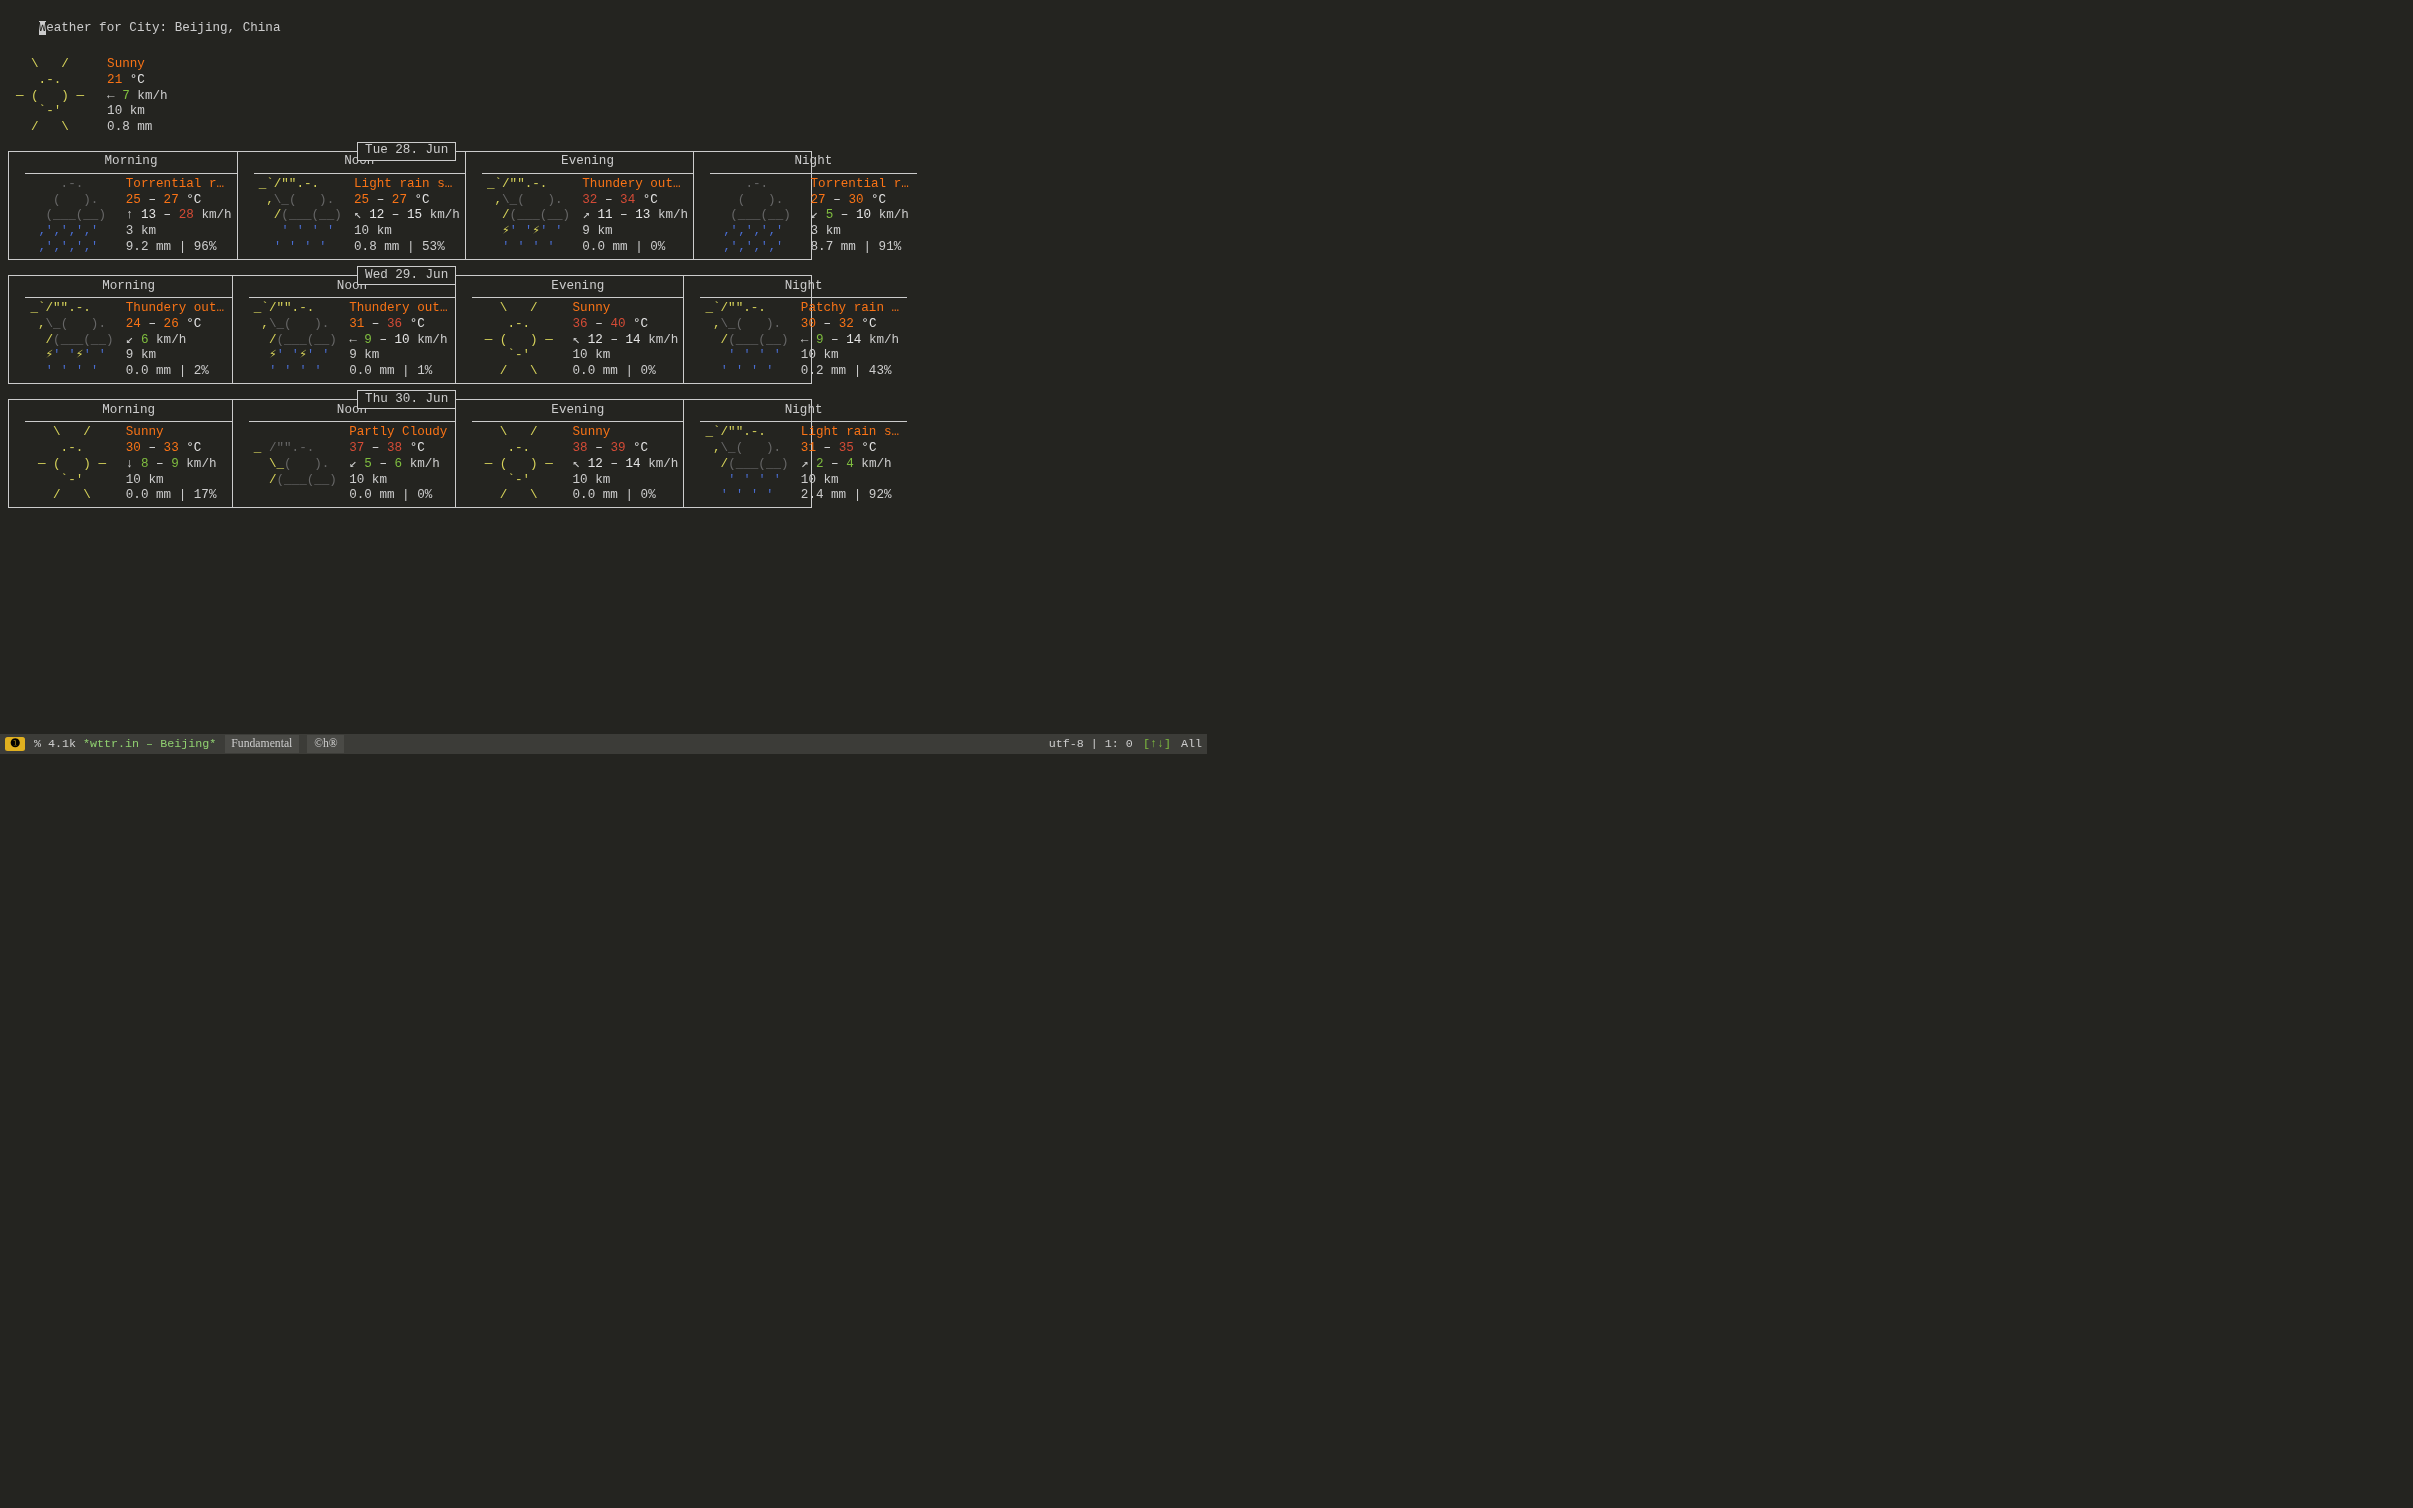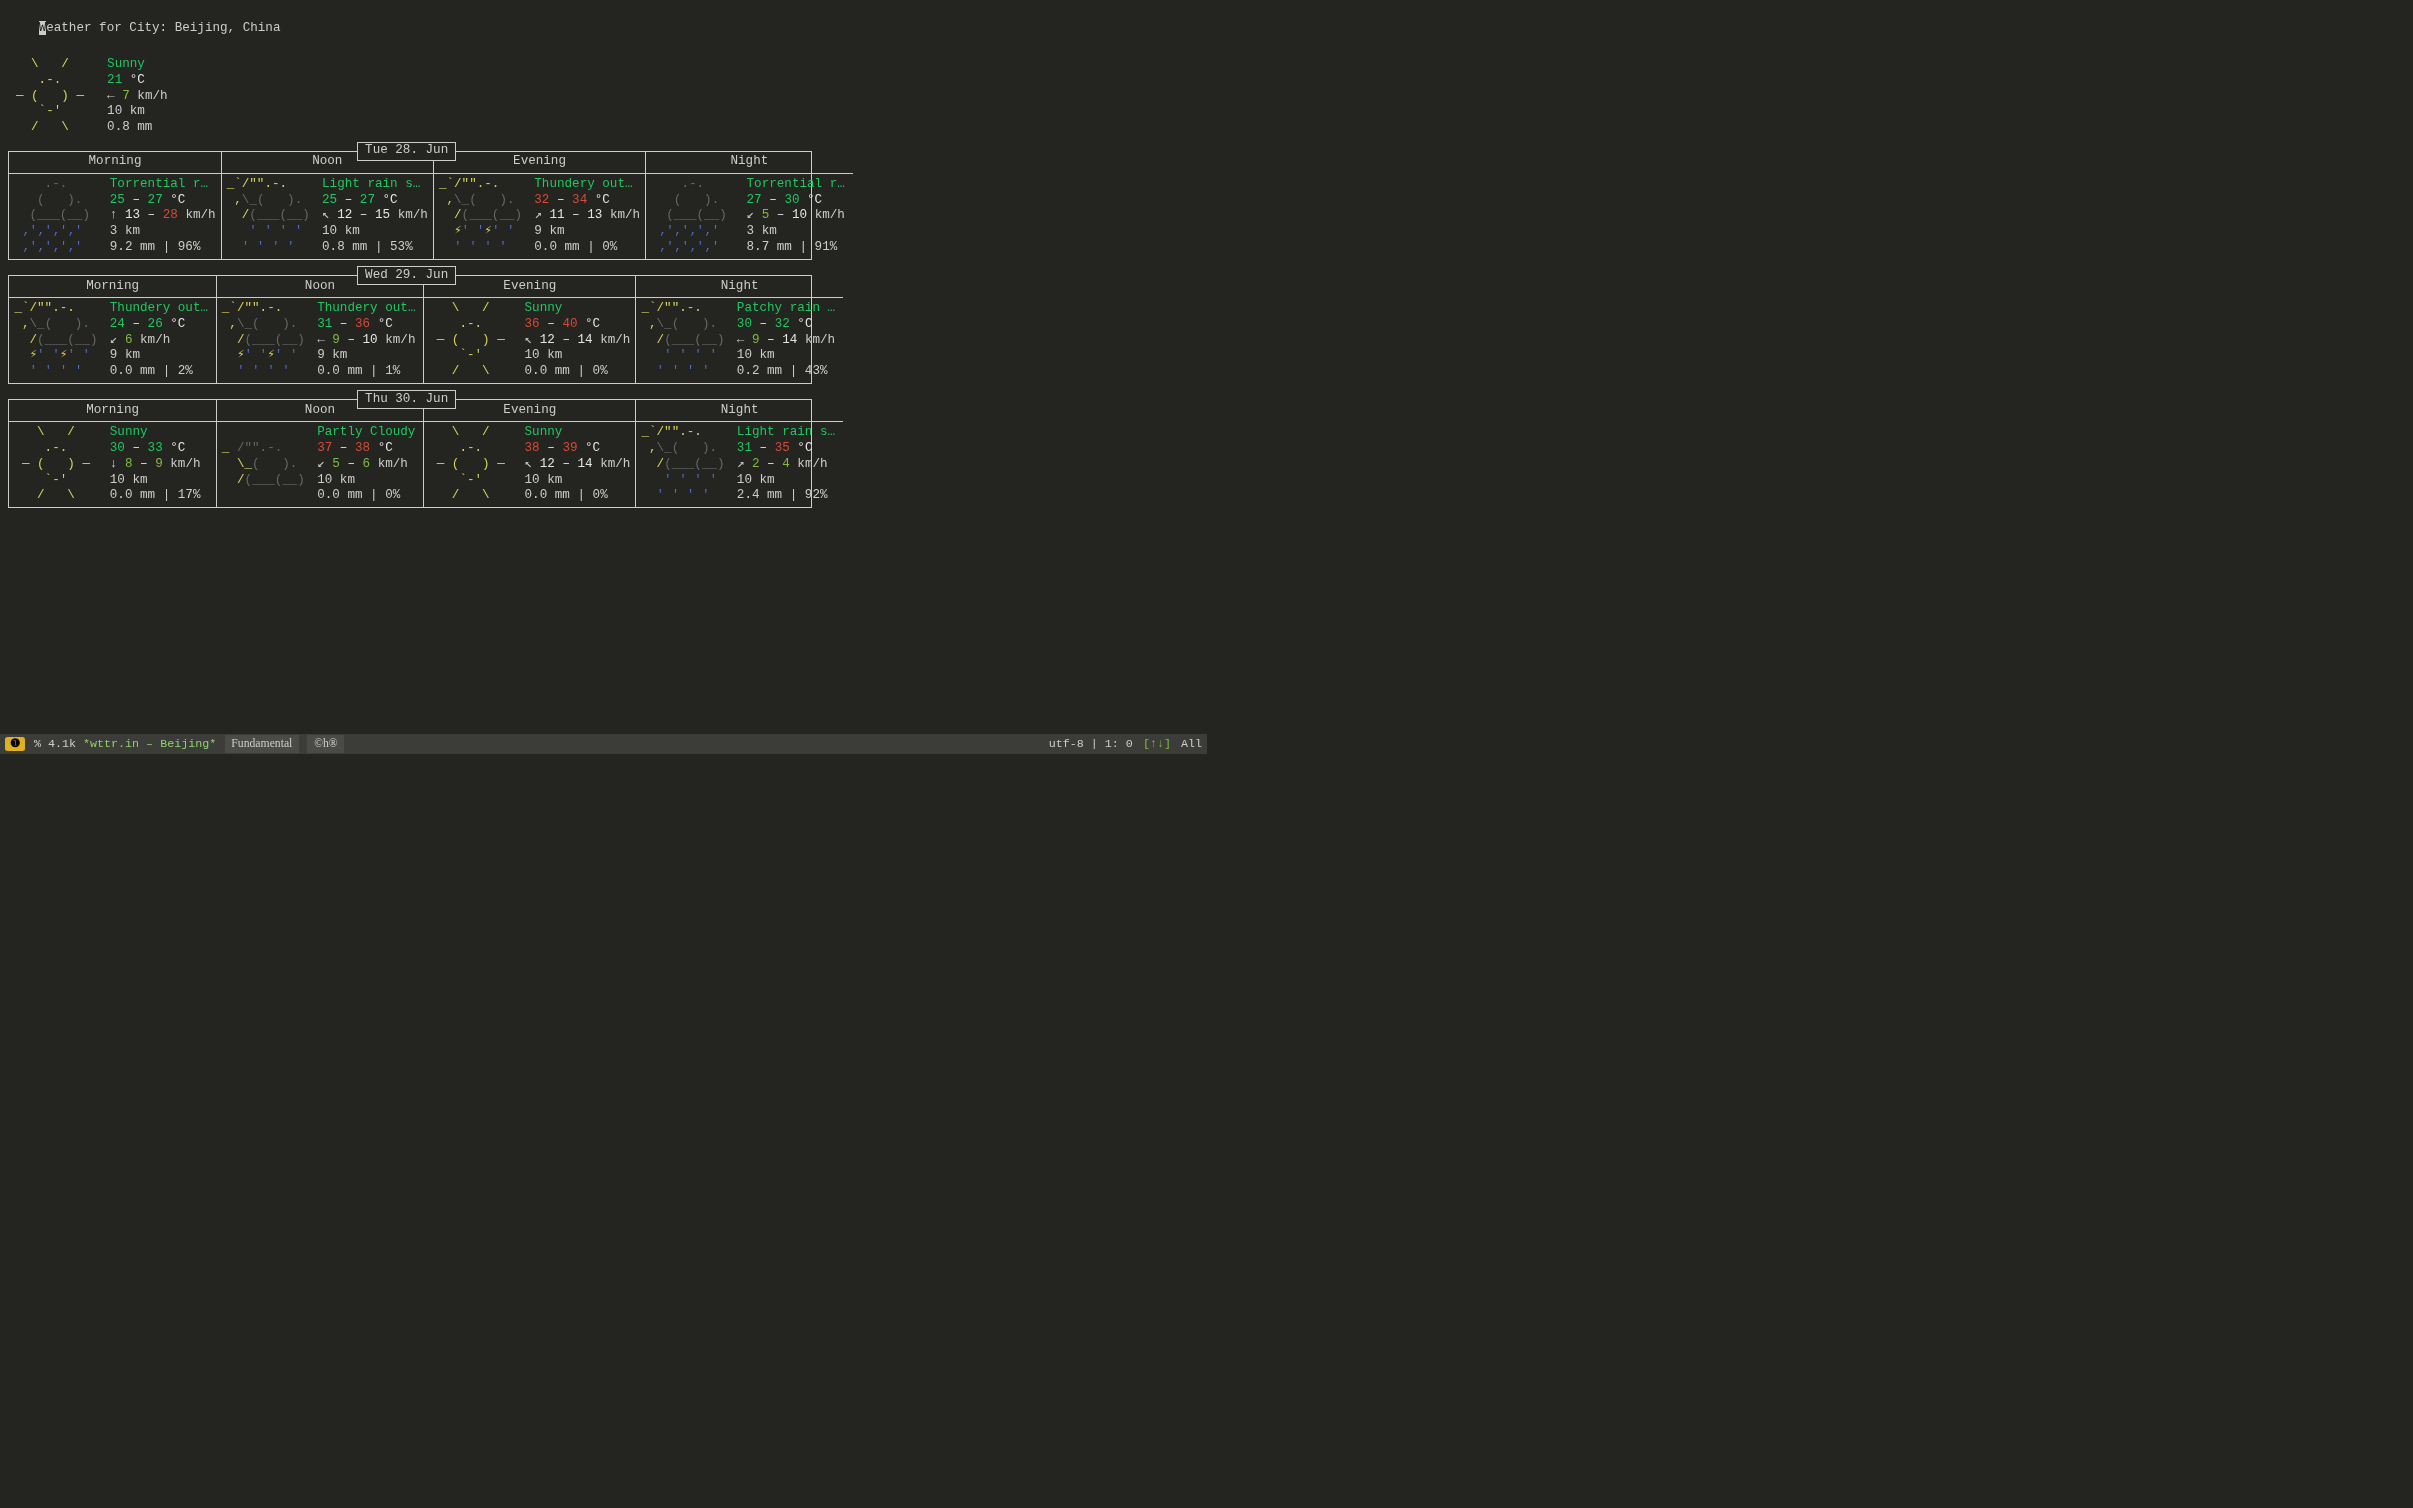--- a/index.html
+++ b/index.html
@@ -14,21 +14,21 @@
   .screen {
     width: 1207px;
     height: 754px;
     position: relative;
     padding: 5px 8.4px;
     overflow: hidden;
   }
   .inv { background: #cccccc; color: #242420; }
   .line { white-space: pre; }
   .yellow { color: #d6d25a; }
-  .orange { color: #22c55e; }
+  .orange { color: #f97316; }
   .green { color: #7fbd3f; }
   .red { color: #d44b36; }
   .gray { color: #666666; }
   .blue { color: #4a6ed4; }
   .ltgreen { color: #90d070; }
   .highlight { background: #35c0c0; color: #000000; }
   .white { color: #e4e4e4; }
 
   .current {
     display: flex;
@@ -49,20 +49,21 @@
     z-index: 2;
   }
   .table {
     display: flex;
     border: 0.8px solid #cccccc;
     width: 804px;
   }
   .col {
     flex: 1;
     border-right: 0.8px solid #cccccc;
+    margin-left: 16px;
   }
   .col:last-child { border-right: none; }
   .col-head {
     text-align: center;
     padding: 2.5px 0;
     border-bottom: 0.8px solid #cccccc;
   }
   .cell {
     padding: 3.4px 5px;
     display: flex;

